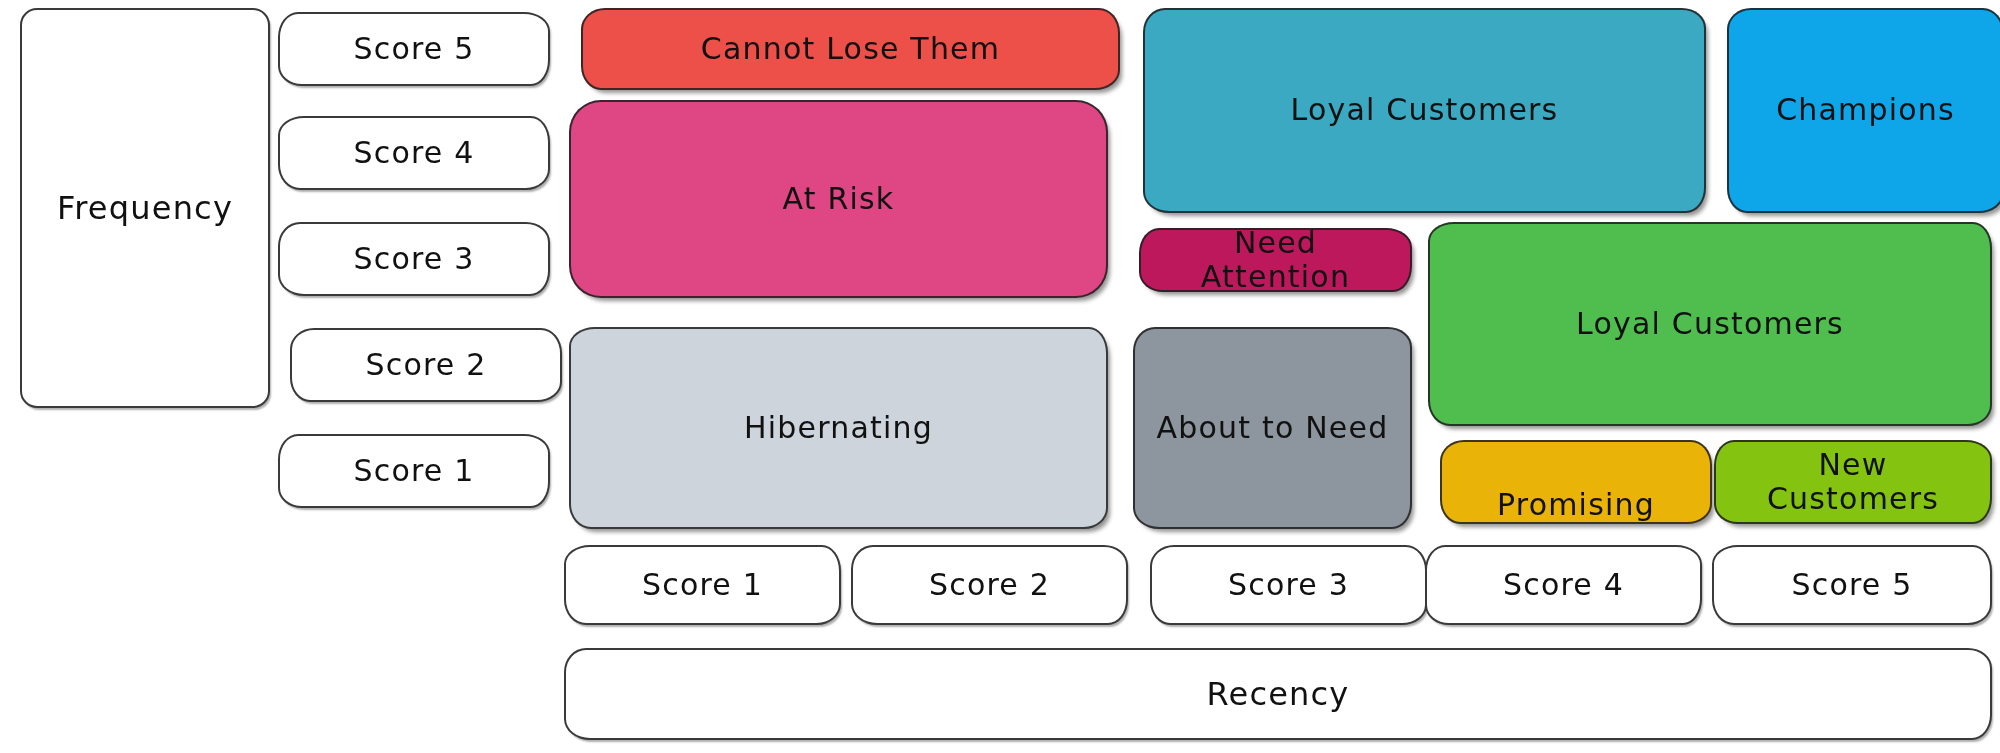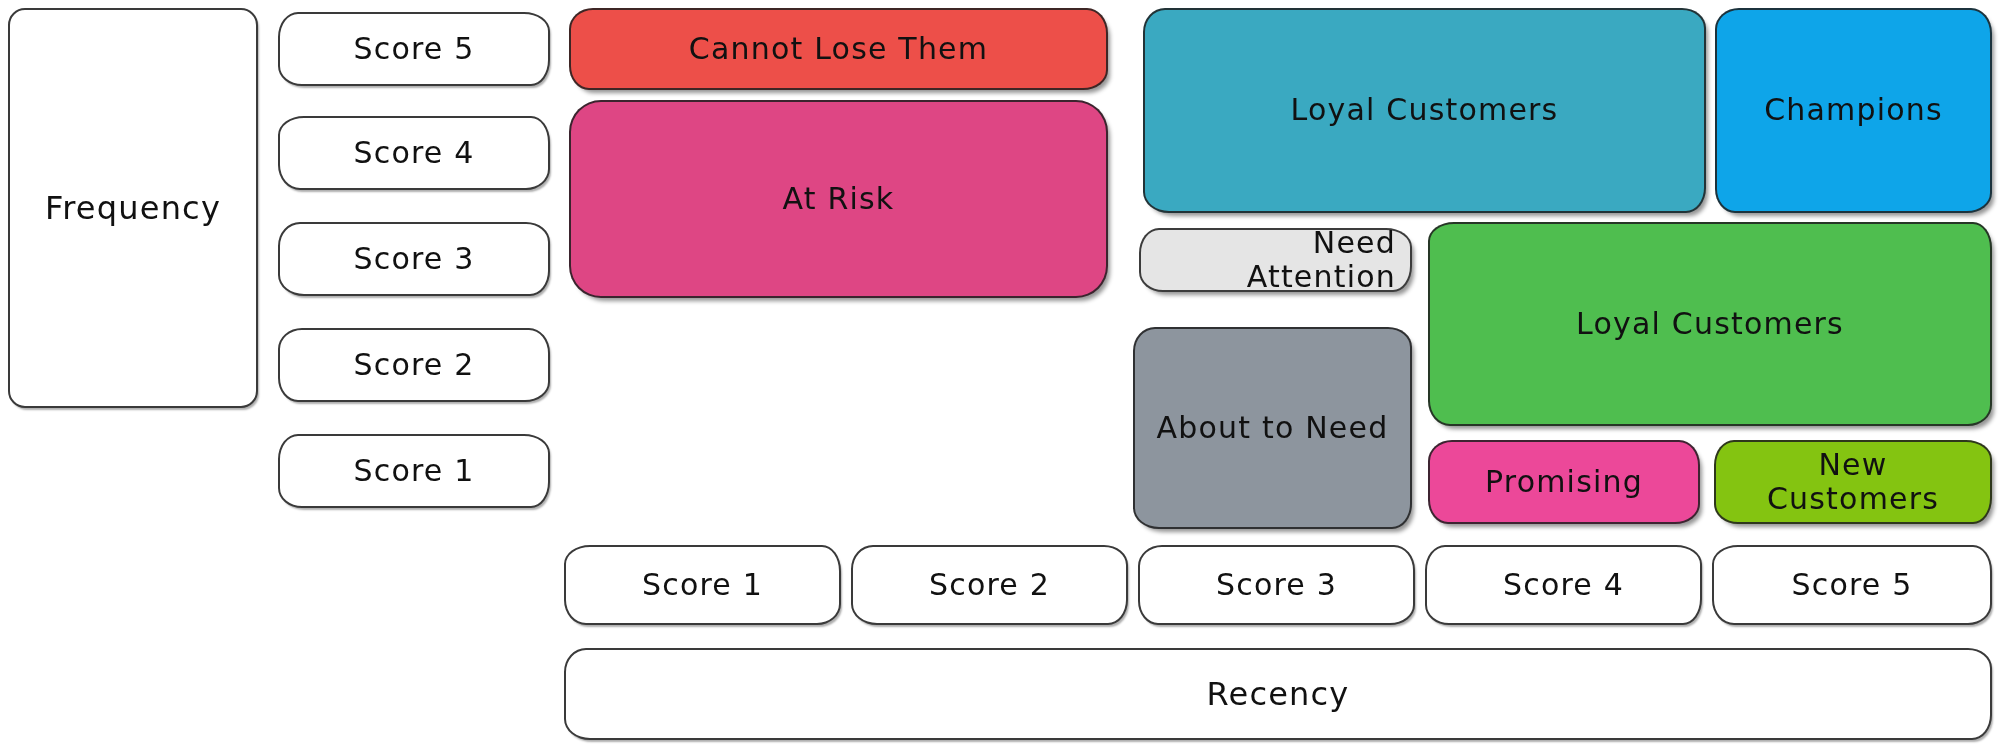--- a/index.html
+++ b/index.html
@@ -32,21 +32,21 @@
     color: #111111;
     font-family: "DejaVu Sans", sans-serif;
     font-size: 30px;
     letter-spacing: 1.2px;
     line-height: 1.15;
     box-shadow: 3px 4px 3px -1px rgba(0,0,0,0.38);
     padding: 0 14px;
   }
 
   
-  .box.s1 { border-radius: 24px 21px 25px 20px / 21px 25px 20px 24px; }
+  .box.s1 { border-radius: 24px 21px 25px 20px / 21px 25px 20px 24px; margin-left: 12px; }
   .box.s2 { border-radius: 20px 26px 19px 24px / 25px 19px 26px 20px; }
   .box.s3 { border-radius: 26px 19px 24px 22px / 19px 26px 21px 25px; }
   .box.s4 { border-radius: 22px 24px 20px 26px / 24px 20px 25px 21px; }
 
   .box.plain {
     background: #ffffff;
     border-color: #3a3a3a;
     box-shadow: 2px 3px 2px -1px rgba(0,0,0,0.32);
   }
 
@@ -90,42 +90,45 @@
   </div>
 
   <div class="box seg s1" style="left:569px; top:8px; width:539px; height:82px; background:#ED4F49;">
     <span>Cannot Lose Them</span>
   </div>
 
   <div class="box seg s2" style="left:569px; top:100px; width:539px; height:198px; background:#DE4684;border-radius:32px;">
     <span>At Risk</span>
   </div>
 
+  <div class="box seg s3" style="left:569px; top:327px; width:539px; height:202px; background:#CED4DC;">
+    <span>Hibernating</span>
+  </div>
 
   <div class="box seg s4" style="left:1143px; top:8px; width:563px; height:205px; background:#3AA9C1;">
     <span>Loyal Customers</span>
   </div>
 
   <div class="box seg s1" style="left:1715px; top:8px; width:277px; height:205px; background:#0ea5e9;">
     <span>Champions</span>
   </div>
 
-  <div class="box seg s2" style="left:1139px; top:228px; width:273px; height:64px; background:#e5e5e5;text-align:right;">
+  <div class="box seg s2" style="left:1139px; top:228px; width:273px; height:64px; background:#be185d;">
     <span>Need Attention</span>
   </div>
 
   <div class="box seg s3" style="left:1428px; top:222px; width:564px; height:204px; background:#4FBE4F;">
     <span>Loyal Customers</span>
   </div>
 
   <div class="box seg s4" style="left:1133px; top:327px; width:279px; height:202px; background:#8D959E;">
     <span>About to Need</span>
   </div>
 
-  <div class="box seg s1" style="left:1428px; top:440px; width:272px; height:84px; background:#ec4899;">
+  <div class="box seg s1" style="left:1428px; top:440px; width:272px; height:84px; background:#eab308;align-items:flex-end;">
     <span>Promising</span>
   </div>
 
   <div class="box seg s2" style="left:1714px; top:440px; width:278px; height:84px; background:#84C411;">
     <span>New Customers</span>
   </div>
 
   <div class="box plain s3" style="left:564px; top:545px; width:277px; height:80px;">
     <span>Score 1</span>
   </div>

